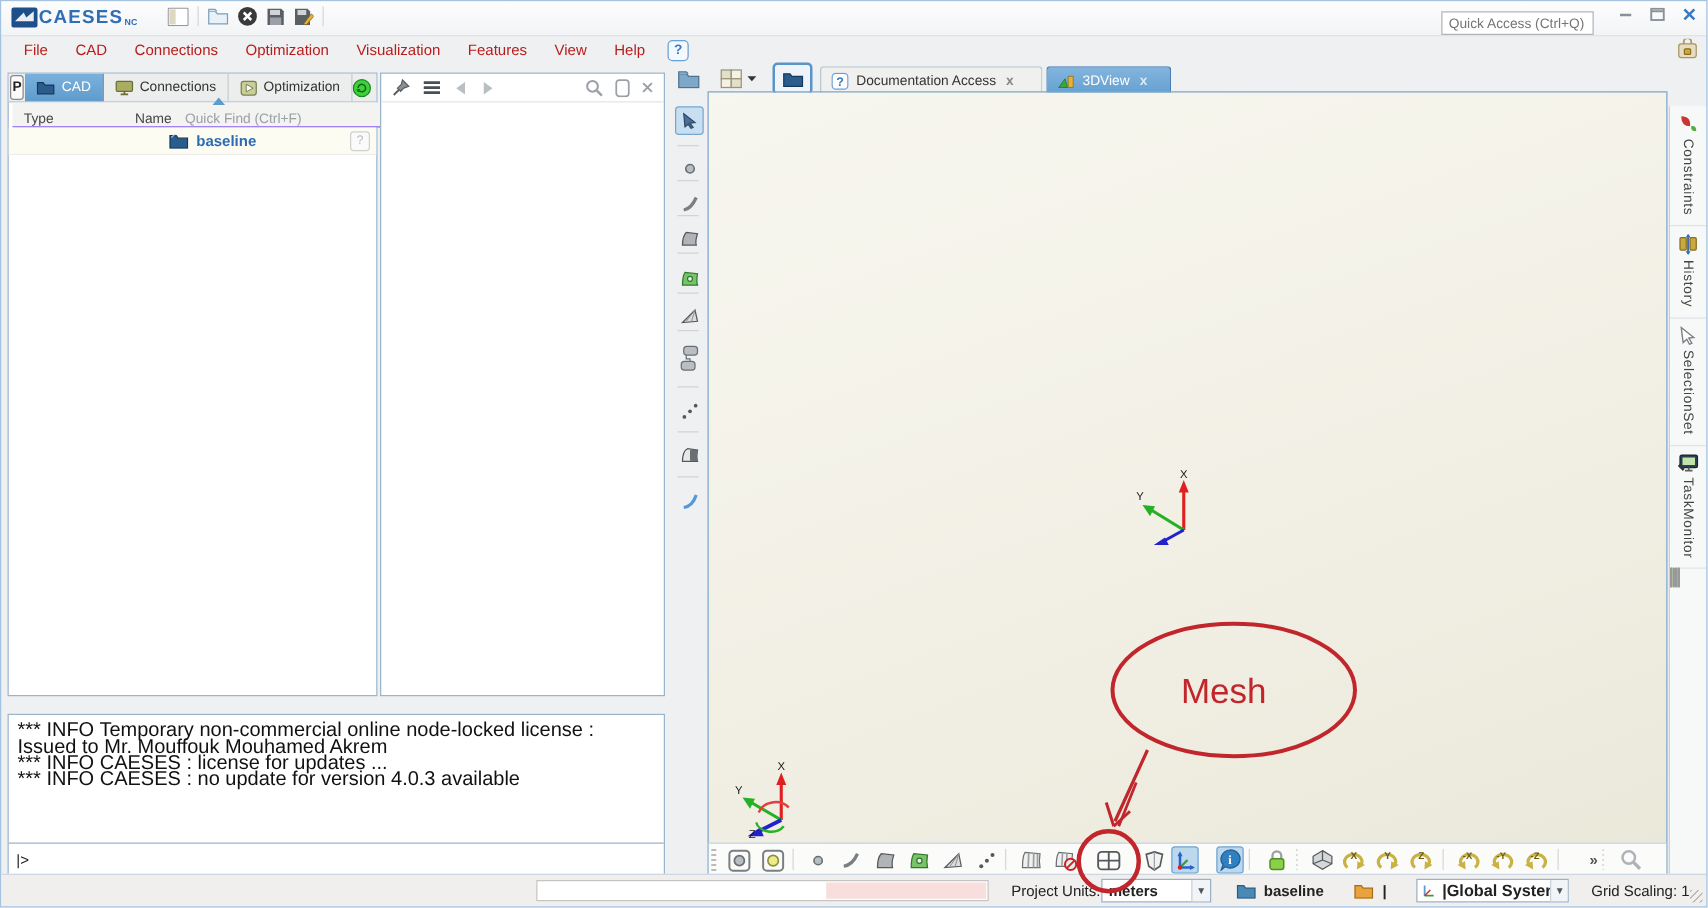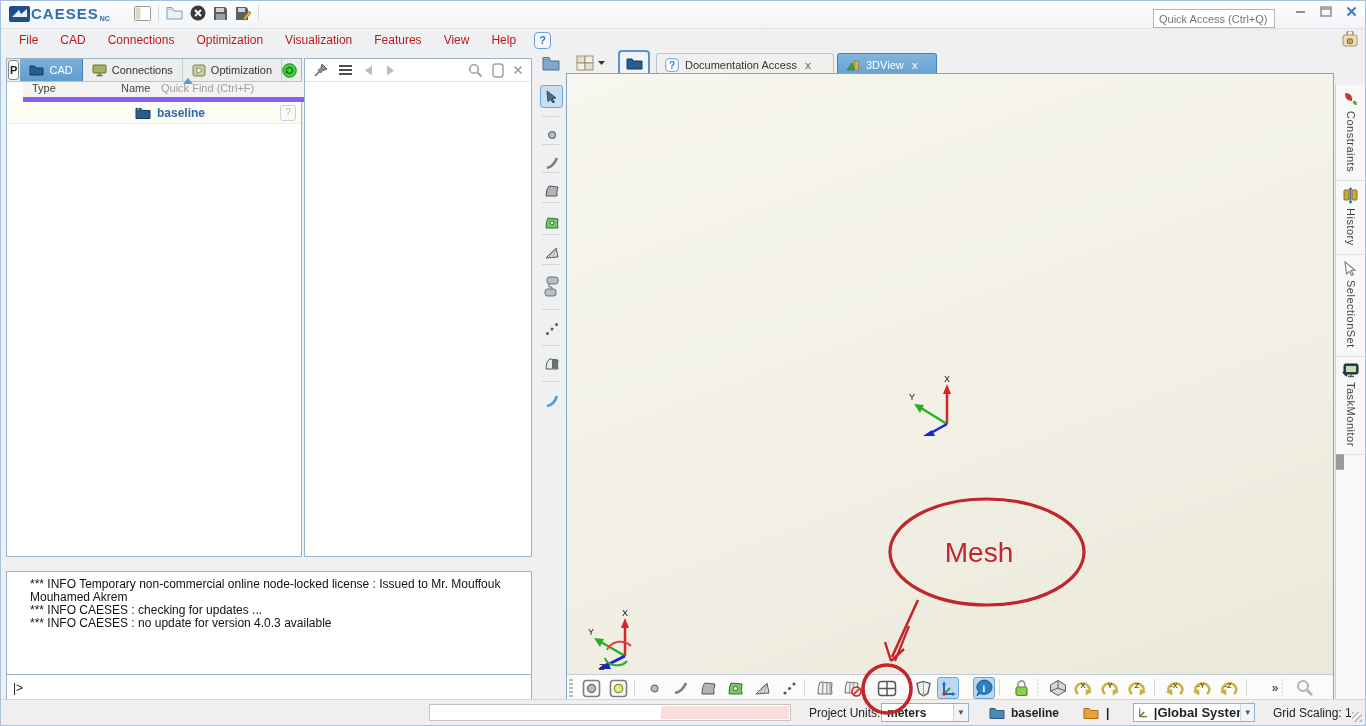--- a/index.html
+++ b/index.html
@@ -29,33 +29,33 @@
 #tree-panel{left:5px;top:57px;width:296px;height:499px}
 #editor-panel{left:303px;top:57px;width:228px;height:499px}
 #console{left:5px;top:570px;width:526px;height:130px}
 
 #tree-tabs{position:absolute;left:0;top:0;width:100%;height:23px;background:#eceded;border-bottom:1px solid #b9c6d2;display:flex;align-items:stretch}
 .ttab{display:flex;align-items:center;gap:5px;padding:0 9px;font-size:11px;color:#333;border-right:1px solid #c6cdd3}
 .ttab.active{background:linear-gradient(#7cb0dc,#5e9ccd);color:#fff;border-right:1px solid #4a7fb5}
 #p-btn{width:22px;border:1px solid #888;background:#fbfbfb;border-radius:3px;font-weight:bold;font-size:11px;margin:1px;display:flex;align-items:center;justify-content:center}
 #tree-refresh{margin-left:auto;margin-right:4px;align-self:center}
 
-#tree-head{position:absolute;left:16px;top:23px;width:100%;height:20px;background:#f3f3f1;border-bottom:5px solid #8b5cf6;font-size:11px;color:#444;display:flex;align-items:flex-start}
+#tree-head{position:absolute;left:3px;top:23px;width:100%;height:20px;background:#f3f3f1;border-bottom:1px solid #8b5cf6;font-size:11px;color:#444;display:flex;align-items:flex-end}
 #col-type{padding-left:9px;width:98px}
 #col-name{width:36px}
 #quick-find{color:#9aa0a6;padding-left:4px}
 #sort-arrow{position:absolute;left:160px;top:-4px;width:0;height:0;border-left:5px solid transparent;border-right:5px solid transparent;border-bottom:6px solid #5e9ccd}
 #baseline-row{position:absolute;left:0;top:43px;width:100%;height:22px;background:#fcfcf2;border-bottom:1px solid #eee;display:flex;align-items:center}
 #baseline-row .lbl{color:#2b6cb0;font-weight:bold;font-size:12px;margin-left:6px}
 #baseline-row .qm{position:absolute;right:5px;width:16px;height:16px;border:1px solid #d0d0d0;border-radius:3px;color:#bbb;background:#fafafa;font-size:10px}
 
 #editor-toolbar{position:absolute;left:0;top:0;width:100%;height:23px;border-bottom:1px solid #e2e6e9;display:flex;align-items:center;gap:9px;padding:0 8px}
 #editor-toolbar .right{margin-left:auto;display:flex;gap:9px;align-items:center}
 
-#console-out{position:absolute;left:16px;top:0;width:100%;height:102px;padding:6px 7px;font-size:12px;color:#111;line-height:13px}
+#console-out{position:absolute;left:0;top:0;width:100%;height:102px;padding:6px 7px;font-size:16px;color:#111;line-height:13px}
 #console-in{position:absolute;left:0;bottom:0;width:100%;height:26px;border-top:1px solid #9ab4cc;display:flex;align-items:center;padding-left:6px;font-size:12px;color:#222}
 
 #view-head{position:absolute;left:537px;top:48px;height:27px}
 .vh{position:absolute}
 .vtab{position:absolute;top:4px;height:23px;display:flex;align-items:center;gap:6px;padding:0 8px;background:#f0f0ee;border:1px solid #b9c6d2;border-bottom:none;border-radius:3px 3px 0 0;font-size:11px;color:#333}
 .vtab.active{background:linear-gradient(#83b5dd,#639fd0);color:#fff;border-color:#4a7fb5}
 .vtab .x{color:#888;font-size:11px;font-weight:bold;margin-left:2px}
 .vtab.active .x{color:#dce9f5}
 
 #viewport{position:absolute;left:565px;top:72px;width:768px;height:628px;border:1px solid #7fa8c8;background:linear-gradient(160deg,#f7f6ef 0%,#f2f0e5 55%,#eae8d9 100%)}
@@ -262,21 +262,21 @@
             <path d="M1.5 1.5 L8.5 8.5 M8.5 1.5 L1.5 8.5" stroke="#9aa0a5" stroke-width="1.6"></path>
           </svg>
         </span>
     </span>
   </div>
 </div>
 
 <div id="console" class="panel">
   <div id="console-out">
     <div>*** INFO Temporary non-commercial online node-locked license : Issued to Mr. Mouffouk Mouhamed Akrem</div>
-    <div>*** INFO CAESES : checking for updates ...</div>
+    <div>*** INFO CAESES : license for updates ...</div>
     <div>*** INFO CAESES : no update for version 4.0.3 available</div>
   </div>
   <div id="console-in">
     <span>|&gt;</span>
   </div>
 </div>
 
 <div id="view-head">
   <span class="vh i" style="left:4px;top:7px">
       <svg width="18" height="15" viewBox="0 0 18 15">

